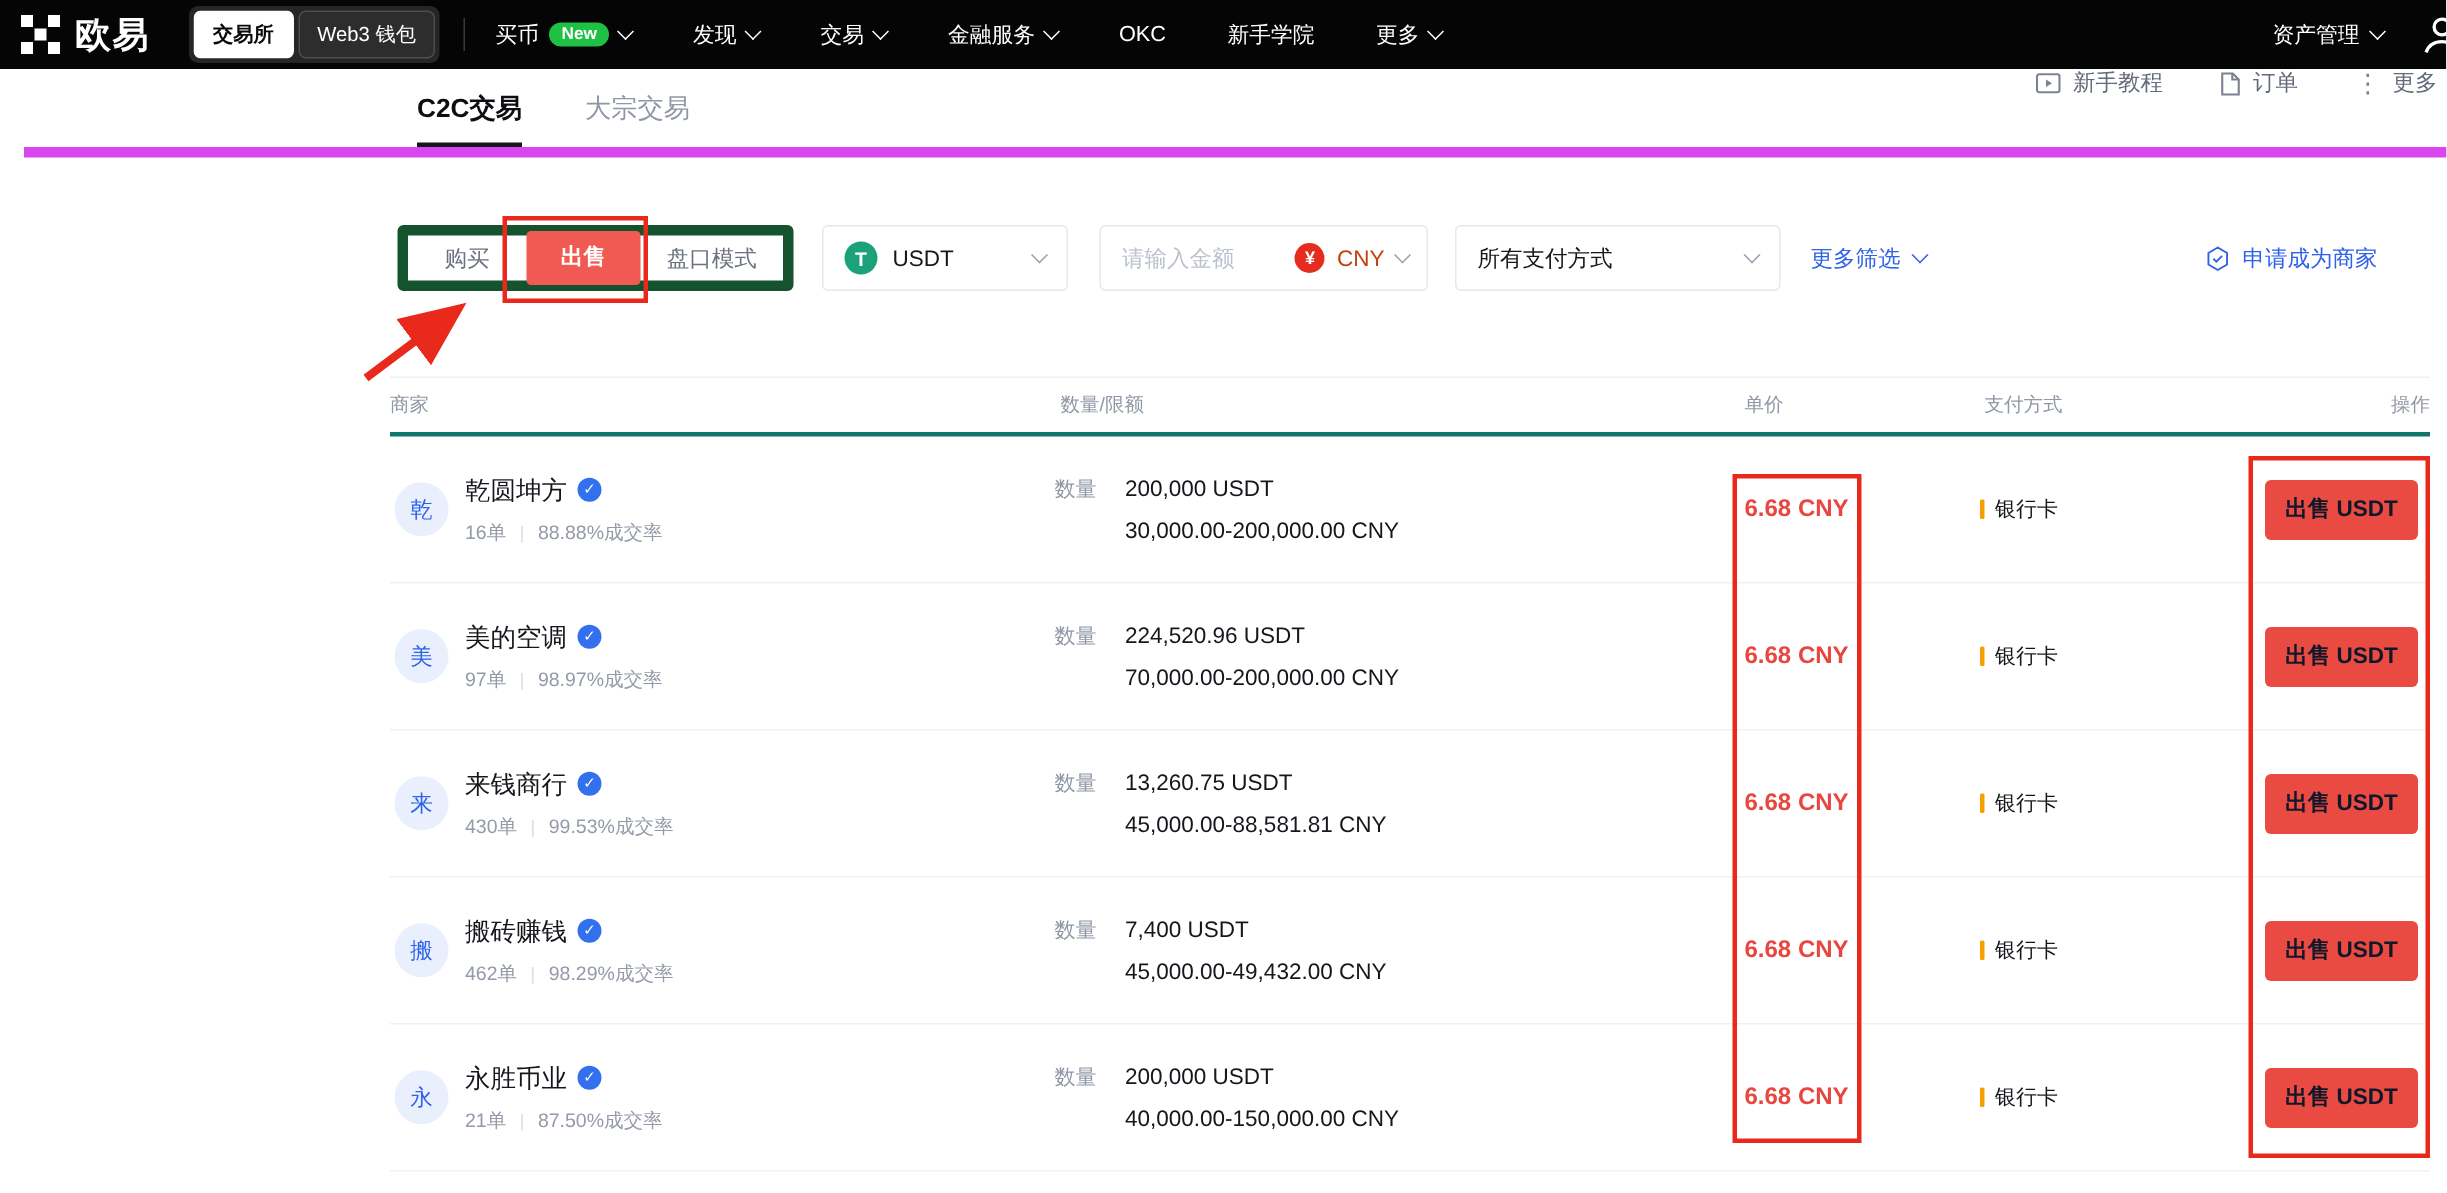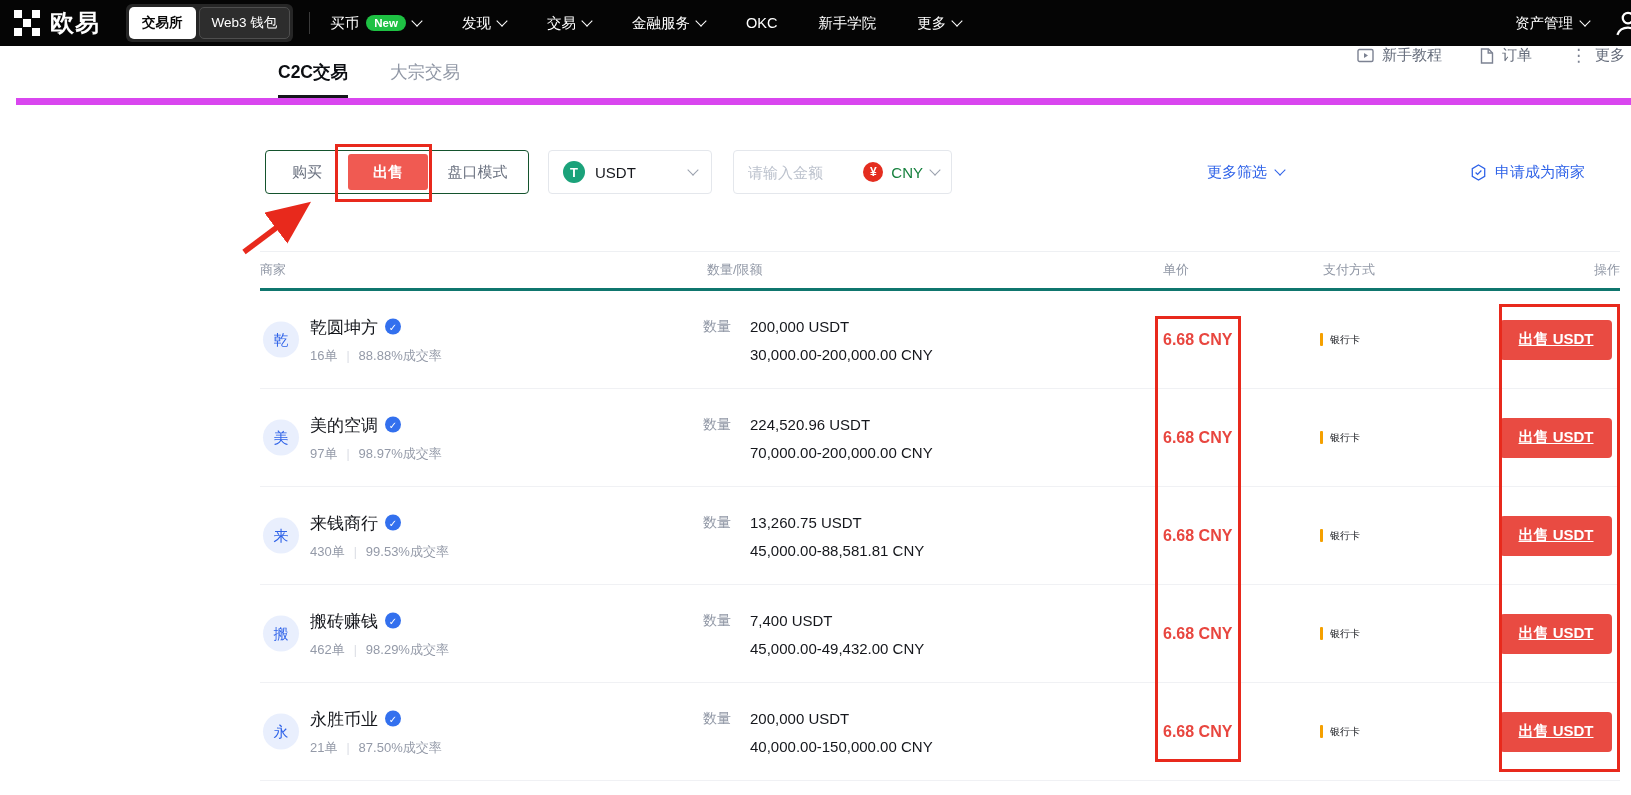--- a/index.html
+++ b/index.html
@@ -36,40 +36,40 @@
   .subtab{font-size:17.5px;color:#9097a5;position:relative;display:flex;align-items:center;cursor:pointer;}
   .subtab.active{color:#0c0e12;font-weight:600;}
   .subtab.active::after{content:"";position:absolute;left:0;right:0;bottom:0;height:3px;background:#15171c;}
   .subnav-links{margin-left:auto;display:flex;align-items:center;gap:38px;margin-right:22px;
                 color:#646b7a;font-size:15px;}
   .subnav-link{display:flex;align-items:center;gap:8px;cursor:pointer;white-space:nowrap;}
   .dots-glyph{font-size:17px;color:#7c8292;line-height:1;}
 
   
   .filters{position:absolute;top:148px;left:0;width:100%;height:48px;z-index:2;}
-  .trade-group{position:absolute;left:265px;top:2px;width:264px;height:44px;border:1px solid #14532d;
+  .trade-group{position:absolute;left:265px;top:2px;width:264px;height:44px;border:7px solid #14532d;
                border-radius:4px;display:flex;align-items:center;background:#fff;box-sizing:border-box;}
   .trade-tab{text-align:center;font-size:15px;color:#6b7280;cursor:pointer;}
   .t-buy{width:82px;}
   .t-sell{width:80px;height:36px;line-height:36px;background:#f05a52;color:#fff;font-weight:600;border-radius:3px;}
   .t-depth{width:99px;}
   .select{position:absolute;top:2px;height:44px;border:1px solid #e4e7ec;border-radius:4px;display:flex;
           align-items:center;background:#fff;cursor:pointer;box-sizing:border-box;}
   .crypto{left:548px;width:164px;padding:0 14px;gap:10px;}
   .coin-icon{width:22px;height:22px;border-radius:50%;background:#1ba27a;color:#fff;display:flex;
              align-items:center;justify-content:center;font-size:13px;font-weight:700;flex:none;}
   .select-value{font-size:15px;color:#16181d;flex:1;white-space:nowrap;}
   .select .chev,.amount .chev{color:#9aa1ad;flex:none;}
   .amount{position:absolute;left:733px;top:2px;width:219px;height:44px;border:1px solid #e4e7ec;border-radius:4px;
           display:flex;align-items:center;background:#fff;padding:0 12px;gap:8px;box-sizing:border-box;}
   .amount input{border:none;outline:none;flex:1;min-width:0;font-size:15px;font-family:inherit;color:#16181d;background:transparent;}
   .amount input::placeholder{color:#bcc2cd;}
   .fiat-icon{width:20px;height:20px;border-radius:50%;background:#e42d1f;color:#fff;display:flex;
              align-items:center;justify-content:center;font-size:12px;font-weight:700;flex:none;}
-  .fiat-code{font-size:15px;color:#15803d;flex:none;}
+  .fiat-code{font-size:15px;color:#c2410c;flex:none;}
   .payment-sel{left:970px;width:217px;padding:0 14px;}
   .more-filters{position:absolute;left:1207px;top:0;height:48px;display:flex;align-items:center;gap:9px;
                 color:#2e62e8;font-size:15px;cursor:pointer;}
   .become-merchant{position:absolute;right:46px;top:0;height:48px;display:flex;align-items:center;gap:8px;
                    color:#2e62e8;font-size:15px;cursor:pointer;}
 
   
   .table{position:absolute;left:260px;top:251px;width:1360px;z-index:1;}
   .thead{position:relative;height:36px;border-top:1px solid #eef0f3;border-bottom:3px solid #0f766e;}
   .th{position:absolute;top:50%;transform:translateY(-50%);font-size:13px;color:#9097a5;white-space:nowrap;}
@@ -85,25 +85,25 @@
   .m-stats{margin-top:8px;font-size:13px;color:#949aa8;display:flex;gap:9px;align-items:center;white-space:nowrap;}
   .stats-sep{color:#d9dce3;font-size:12px;}
   .col-qty{position:absolute;left:443px;top:50%;transform:translateY(-50%);}
   .qty-line{display:flex;}
   .qty-label{font-size:14px;color:#9097a5;width:47px;flex:none;}
   .qty-value{font-size:15px;color:#15171c;white-space:nowrap;}
   .limit-line{margin-left:47px;margin-top:10px;font-size:15px;color:#15171c;white-space:nowrap;}
   .col-price{position:absolute;left:903px;top:50%;transform:translateY(-50%);font-size:16px;font-weight:700;
              color:#e8463f;white-space:nowrap;}
   .col-pay{position:absolute;left:1060px;top:50%;transform:translateY(-50%);display:flex;align-items:center;
-           gap:7px;font-size:10px;color:#15171c;white-space:nowrap;}
+           gap:7px;font-size:14px;color:#15171c;white-space:nowrap;}
   .pay-bar{width:3px;height:13px;background:#f5a000;border-radius:1px;flex:none;}
   .col-action{position:absolute;right:8px;top:50%;transform:translateY(-50%);}
-  .sell-btn{width:112px;height:40px;background:#e94b42;color:#ffffff;border:none;border-radius:4px;
-            font-size:15px;font-weight:600;cursor:pointer;font-family:inherit;white-space:nowrap;text-decoration:underline;}
+  .sell-btn{width:102px;height:40px;background:#e94b42;color:#0f172a;border:none;border-radius:4px;
+            font-size:15px;font-weight:600;cursor:pointer;font-family:inherit;white-space:nowrap;}
 
   
   .ann{position:absolute;border:3px solid #e8291c;pointer-events:none;z-index:6;box-sizing:border-box;}
   .ann-sell-tab{left:335px;top:144px;width:97px;height:58px;}
   .ann-price{left:1155px;top:316px;width:86px;height:446px;}
   .ann-action{left:1499px;top:304px;width:121px;height:468px;}
   .ann-arrow{position:absolute;left:232px;top:196px;width:92px;height:62px;pointer-events:none;z-index:6;}
 
   
   .watermark{position:absolute;left:2px;top:726px;display:flex;align-items:center;gap:3px;
@@ -219,20 +219,24 @@
       <i class="chev"></i>
     </div>
 
     <div class="amount">
       <input type="text" placeholder="请输入金额" style="">
       <span class="fiat-icon">¥</span>
       <span class="fiat-code">CNY</span>
       <i class="chev"></i>
     </div>
 
+    <div class="select payment-sel">
+      <span class="select-value">所有支付方式</span>
+      <i class="chev"></i>
+    </div>
 
     <span class="more-filters">
       <span>更多筛选</span>
       <i class="chev"></i>
     </span>
 
     <span class="become-merchant">
       <svg width="17" height="17" viewBox="0 0 20 20" fill="none" stroke="#2e62e8" stroke-width="1.5">
         <path d="M10 1.2l7.3 4.3v9L10 18.8l-7.3-4.3v-9z"></path>
         <path d="M6.6 10l2.3 2.3 4.5-4.6"></path>

